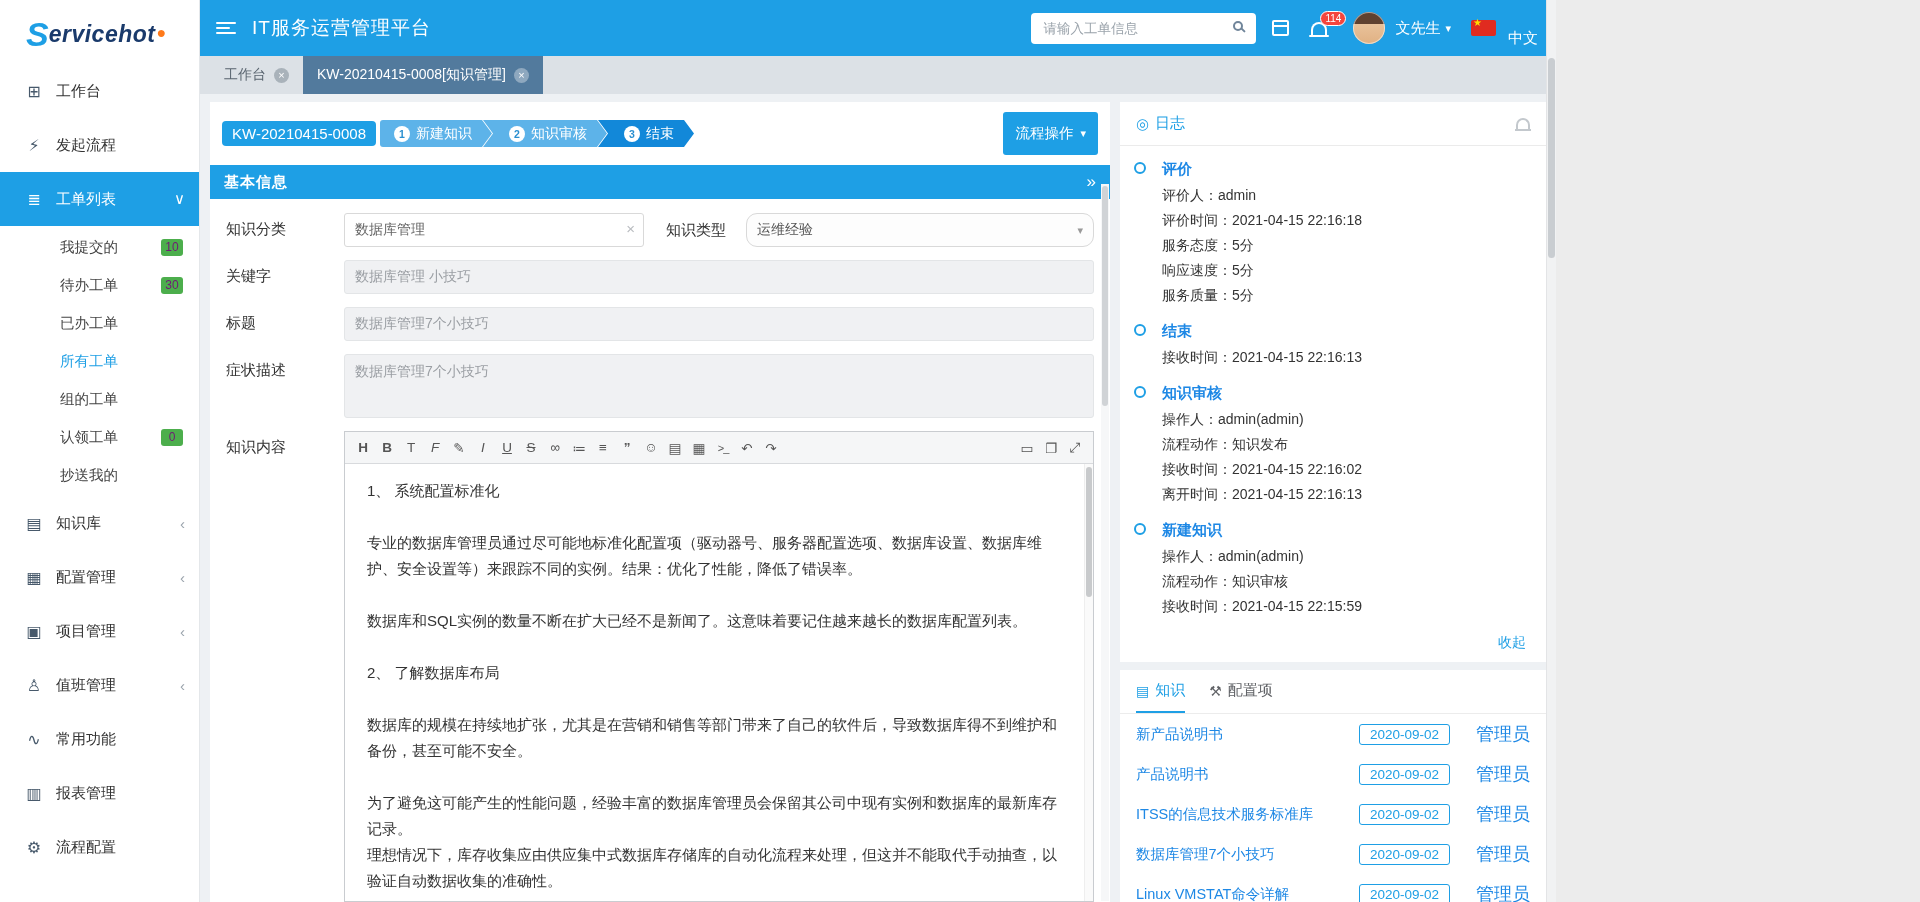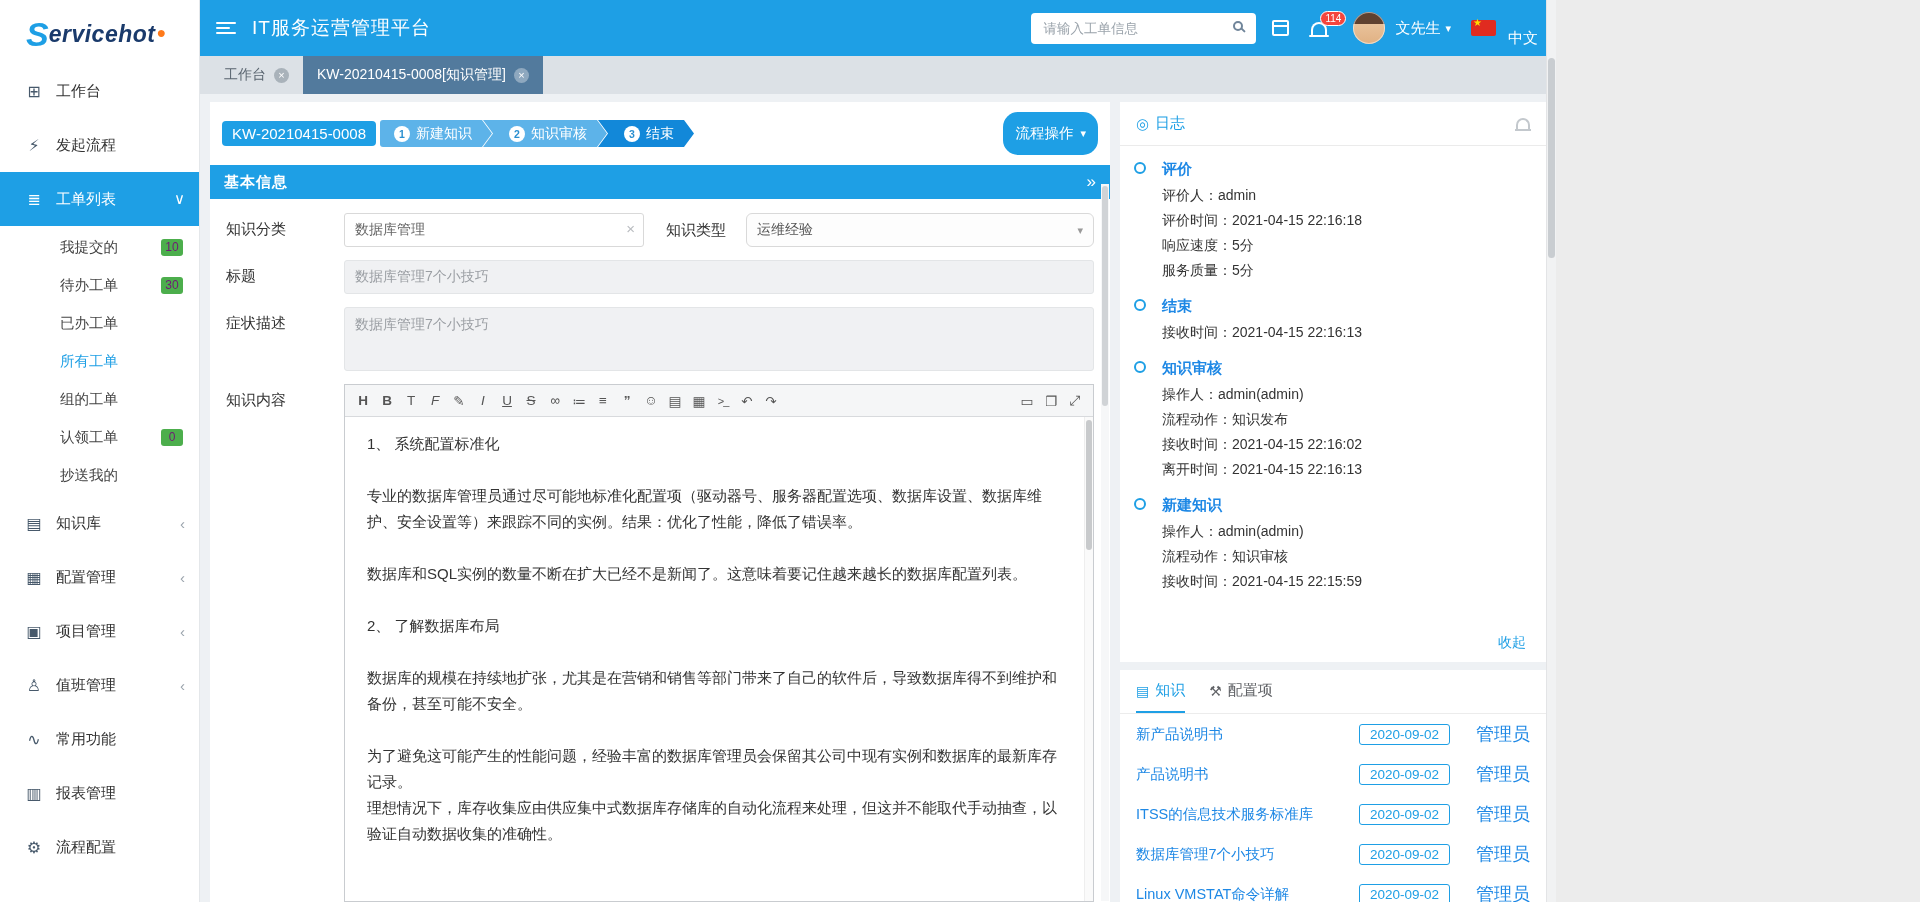--- a/index.html
+++ b/index.html
@@ -80,39 +80,39 @@
   .flow-id{background:var(--primary,#1e9fe5);color:#fff;font-size:15px;padding:4px 10px;border-radius:4px;white-space:nowrap;}
   .steps{display:flex;align-items:center;margin-left:4px;}
   .step{position:relative;height:27px;display:flex;align-items:center;gap:6px;color:#fff;font-size:14px;
         background:var(--step-light,#5db3e9);padding:0 20px 0 26px;margin-left:-9px;white-space:nowrap;
         clip-path:polygon(0 0,calc(100% - 10px) 0,100% 50%,calc(100% - 10px) 100%,0 100%,10px 50%);}
   .step.first{margin-left:0;padding-left:14px;border-radius:3px 0 0 3px;
         clip-path:polygon(0 0,calc(100% - 10px) 0,100% 50%,calc(100% - 10px) 100%,0 100%);}
   .step.active{background:var(--step-active,#1288d9);}
   .step-num{width:16px;height:16px;border-radius:50%;background:#fff;color:#2a8fd0;font-size:10.5px;
             font-weight:bold;display:flex;align-items:center;justify-content:center;font-style:normal;}
-  .flow-action{margin-left:auto;background:var(--primary,#1e9fe5);color:#fff;border:none;border-radius:15px;
+  .flow-action{margin-left:auto;background:var(--primary,#1e9fe5);color:#fff;border:none;border-radius:3px;
                font-size:14.5px;padding:12px 12px;display:flex;align-items:center;gap:7px;cursor:pointer;font-family:inherit;}
   .flow-action .caret{font-size:11px;}
 
   .section-bar{height:34px;background:var(--primary,#1e9fe5);color:#fff;display:flex;align-items:center;padding:12px 14px;}
   .section-bar .sec-title{font-size:15px;font-weight:bold;letter-spacing:1px;}
   .collapse-arrows{margin-left:auto;font-size:17px;cursor:pointer;}
 
   .form-body{flex:1;padding:14px 16px 0 16px;display:flex;flex-direction:column;gap:13px;overflow:hidden;}
   .frow{display:flex;}
   .frow > label{width:118px;flex:none;font-size:15px;color:#333;padding-top:7px;}
   .controls{flex:1;display:flex;align-items:center;min-width:0;}
   .input-wrap{position:relative;}
   .w300{width:300px;}
   .ctl-input{width:100%;height:34px;border:1px solid #d9d9d9;border-radius:3px;padding:0 26px 0 10px;
              font-size:14px;color:#666;outline:none;font-family:inherit;background:#fff;}
   .clear{position:absolute;right:9px;top:7px;color:#b9bcc0;font-size:15px;cursor:pointer;}
   .mid-label{width:80px;margin-left:22px;font-size:15px;color:#333;flex:none;}
-  .select{flex:1;height:34px;border:1px solid #d9d9d9;border-radius:6px;background:#fdfdfd;display:flex;
+  .select{flex:1;height:34px;border:1px solid #d9d9d9;border-radius:11px;background:#fdfdfd;display:flex;
           align-items:center;padding:4px 10px;font-size:14px;color:#555;cursor:pointer;}
   .select .caret{margin-left:auto;color:#999;font-size:11px;}
   .full-input{width:100%;height:34px;border:1px solid #e3e5e7;border-radius:3px;background:#f0f1f3;
               color:#9a9ea3;font-size:14px;padding:0 10px;outline:none;font-family:inherit;}
   .sym-area{width:100%;height:64px;border:1px solid #e3e5e7;border-radius:3px;background:#f0f1f3;color:#9a9ea3;
             font-size:14px;padding:8px 10px;outline:none;resize:none;font-family:inherit;}
   .frow.grow{flex:1;min-height:0;}
 
   .editor{flex:1;border:1px solid #c9ccd0;display:flex;flex-direction:column;min-width:0;min-height:0;}
   .ed-toolbar{height:32px;background:#f5f6f7;border-bottom:1px solid #d8dadd;display:flex;align-items:center;padding:0 6px;flex:none;}
@@ -332,20 +332,26 @@
             <div class="controls">
               <div class="input-wrap w300">
                 <input class="ctl-input" value="数据库管理" style="">
                 <span class="clear">×</span>
               </div>
               <label class="mid-label">知识类型</label>
               <div class="select">
                 <span>运维经验</span>
                 <span class="caret">▾</span>
               </div>
+            </div>
+          </div>
+          <div class="frow">
+            <label>关键字</label>
+            <div class="controls">
+              <input class="full-input" value="数据库管理 小技巧" style="">
             </div>
           </div>
           <div class="frow">
             <label>标题</label>
             <div class="controls">
               <input class="full-input" value="数据库管理7个小技巧" style="">
             </div>
           </div>
           <div class="frow">
             <label>症状描述</label>
@@ -417,20 +423,21 @@
           <div class="log-body">
 
             <div class="entry">
               <span class="dot-col">
                     <i class="tl-dot"></i>
                   </span>
               <div class="entry-main">
                 <div class="entry-title">评价</div>
                 <div class="entry-line">评价人：admin</div>
                 <div class="entry-line">评价时间：2021-04-15 22:16:18</div>
+                <div class="entry-line">服务态度：5分</div>
                 <div class="entry-line">响应速度：5分</div>
                 <div class="entry-line">服务质量：5分</div>
               </div>
             </div>
 
             <div class="entry">
               <span class="dot-col">
                     <i class="tl-dot"></i>
                   </span>
               <div class="entry-main">

